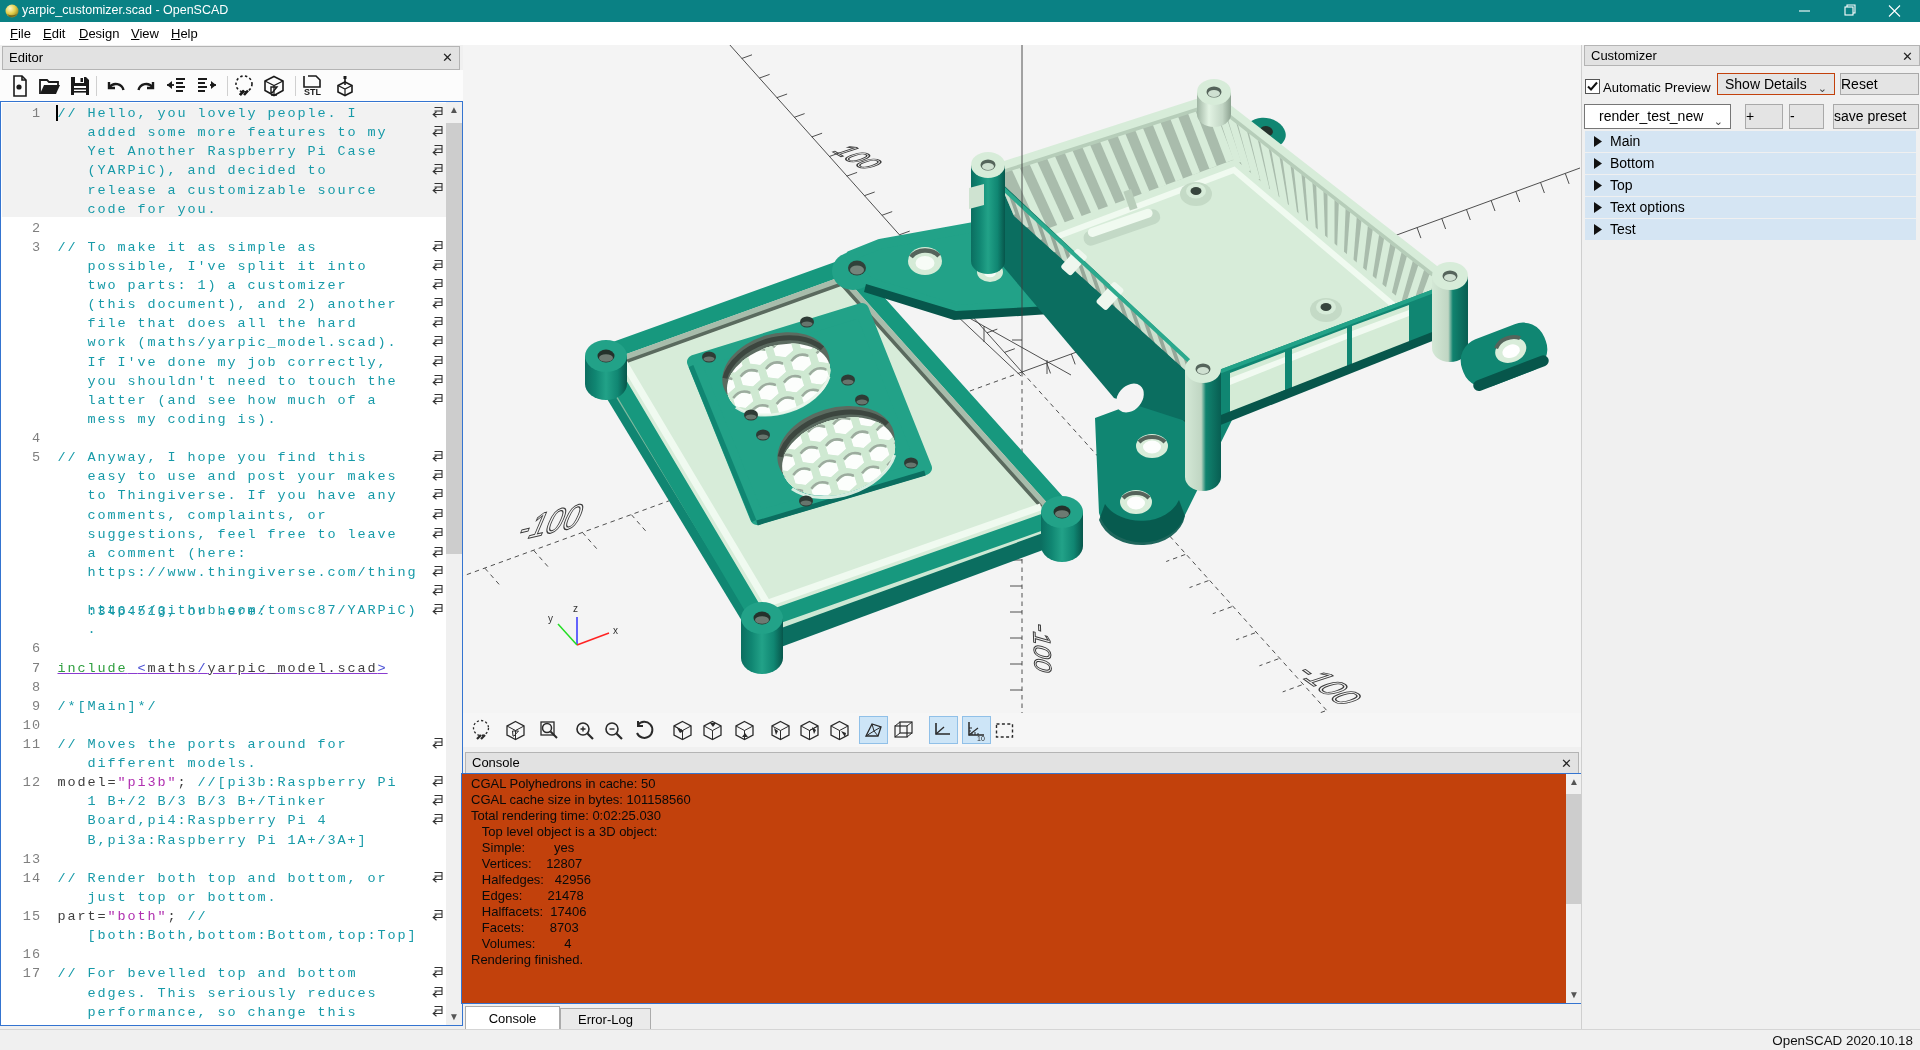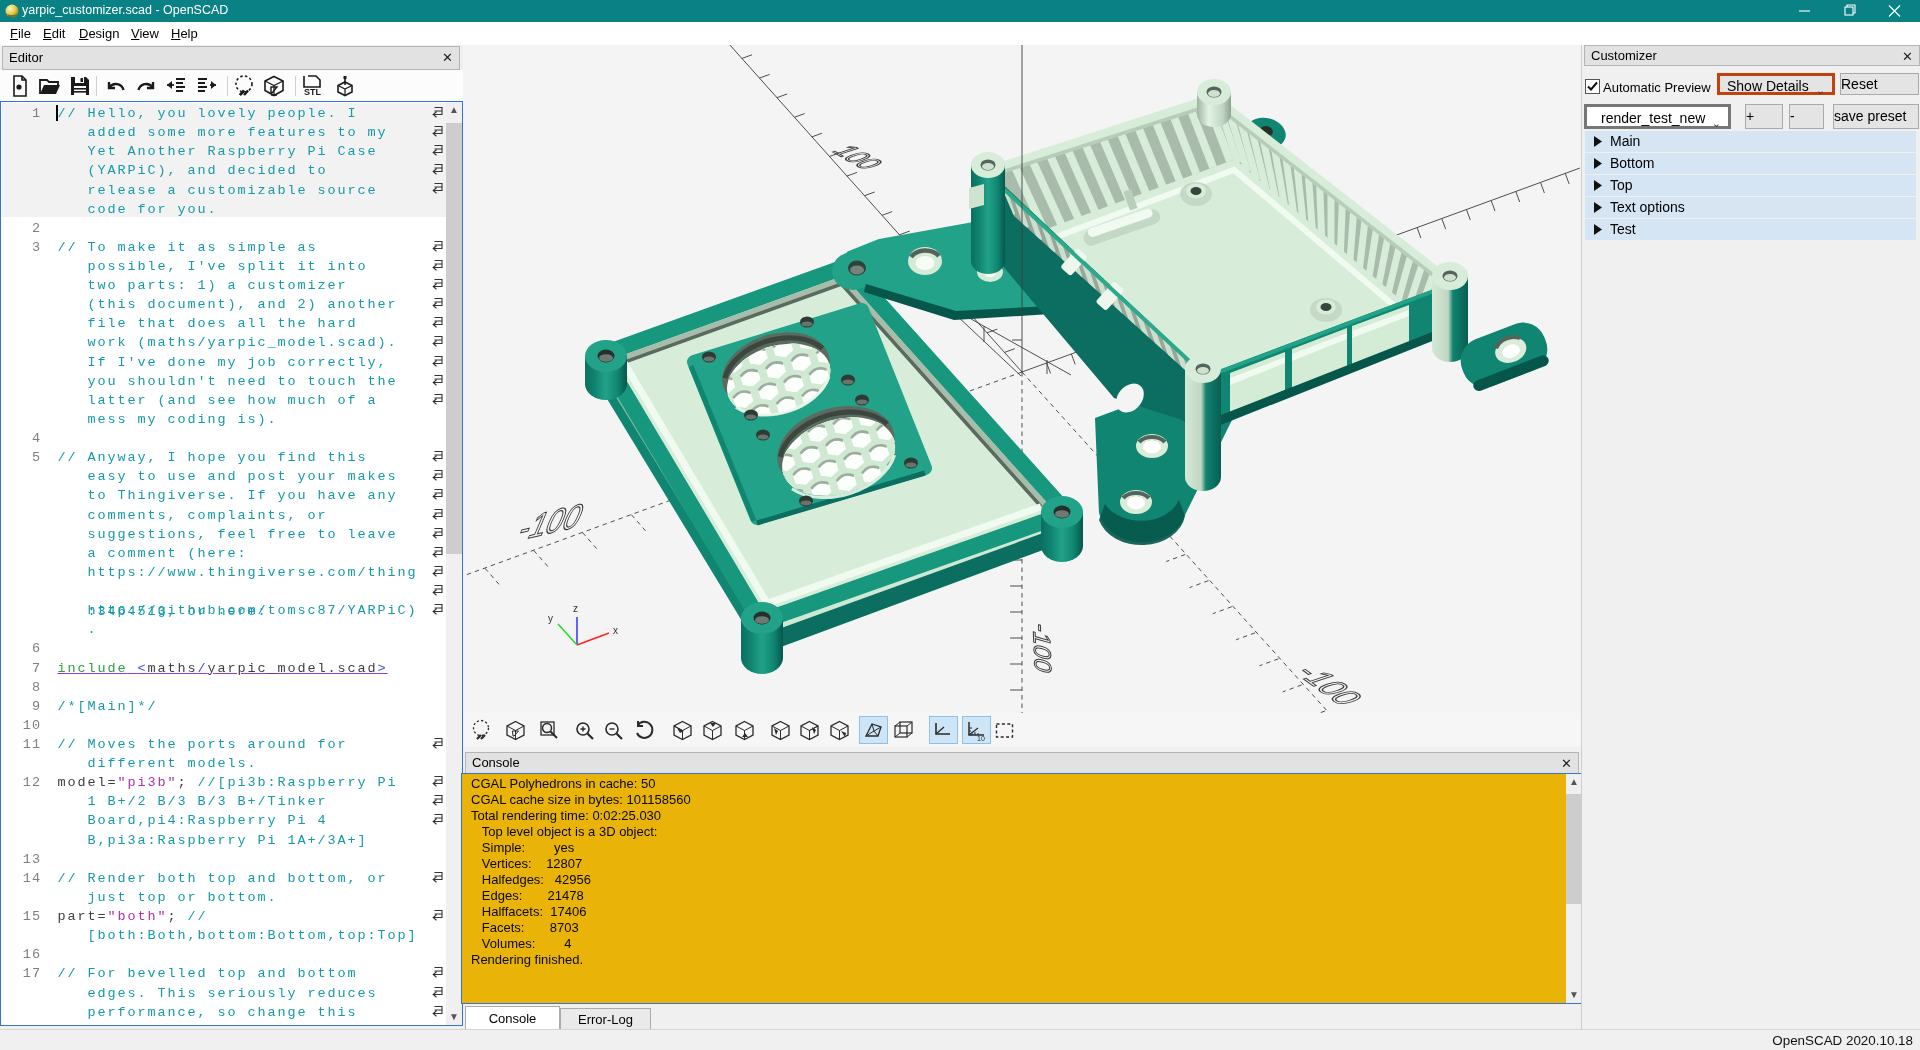--- a/index.html
+++ b/index.html
@@ -21,30 +21,30 @@
 .pth { color:#3f3f3f; }
 .u { text-decoration:underline; text-decoration-color:#8a3bd0; }
 .wrapi { position:absolute; left:430px; }
 #edscroll { position:absolute; right:0px; top:0px; width:16px; height:923px; background:#f0f0f0; }
 #edscroll .thumb { position:absolute; left:0; top:21px; width:16px; height:431px; background:#cdcdcd; }
 .sarrow { position:absolute; width:16px; height:16px; font-size:10px; color:#555; text-align:center; line-height:16px; }
 #viewport { position:absolute; left:463px; top:45px; width:1118px; height:668px; background:#f4f4f4; }
 .ax { stroke:#3c3c3c; stroke-width:0.9; fill:none; }
 .axd { stroke:#3c3c3c; stroke-width:0.9; fill:none; stroke-dasharray:4.5 4; }
 #vptoolbar { position:absolute; left:463px; top:713px; width:1118px; height:34px; background:#f6f6f6; }
-#console { position:absolute; left:461px; top:773px; width:1122px; height:231px; background:#eab308; border:1px solid #3474d0; font-size:13px; color:#0a0a0a; }
+#console { position:absolute; left:461px; top:773px; width:1122px; height:231px; background:#c2410c; border:1px solid #3474d0; font-size:13px; color:#0a0a0a; }
 #console .txt { position:absolute; left:9px; top:2px; line-height:16px; }
 #console .txt div { height:16px; }
 #cscroll { position:absolute; right:0; top:0; width:16px; height:229px; background:#f0f0f0; }
 #cscroll .thumb { position:absolute; left:0; top:20px; width:16px; height:110px; background:#cdcdcd; }
 .tab { position:absolute; font-size:13px; text-align:center; }
 #statusbar { position:absolute; left:0; top:1029px; width:1920px; height:21px; background:#f0f0f0; border-top:1px solid #d5d5d5; font-size:13.4px; color:#111; }
 #customizer { position:absolute; left:1581px; top:45px; width:339px; height:984px; background:#f0f0f0; border-left:1px solid #cfcfcf; }
 .btn { position:absolute; background:#e4e4e4; border:1px solid #a9a9a9; font-size:14px; color:#000; }
-.combo { position:absolute; background:#e4e4e4; border:3px solid #c2410c; font-size:14px; color:#000; }
+.combo { position:absolute; background:#e4e4e4; border:1px solid #c2410c; font-size:14px; color:#000; }
 .chev { position:absolute; font-size:11px; color:#444; }
 .lrow { position:absolute; left:3px; width:331px; height:21px; background:#d5e5f3; font-size:14px; color:#000; }
 .lrow .tri { position:absolute; left:9px; top:5px; }
 .lrow .lbl { position:absolute; left:25px; top:2px; }
 </style></head>
 <body>
 <div id="titlebar">
   <svg style="position:absolute;left:5px;top:4px" width="14" height="14" viewBox="0 0 14 14">
       <defs>
         <radialGradient id="tic" cx="0.35" cy="0.3" r="0.9">

